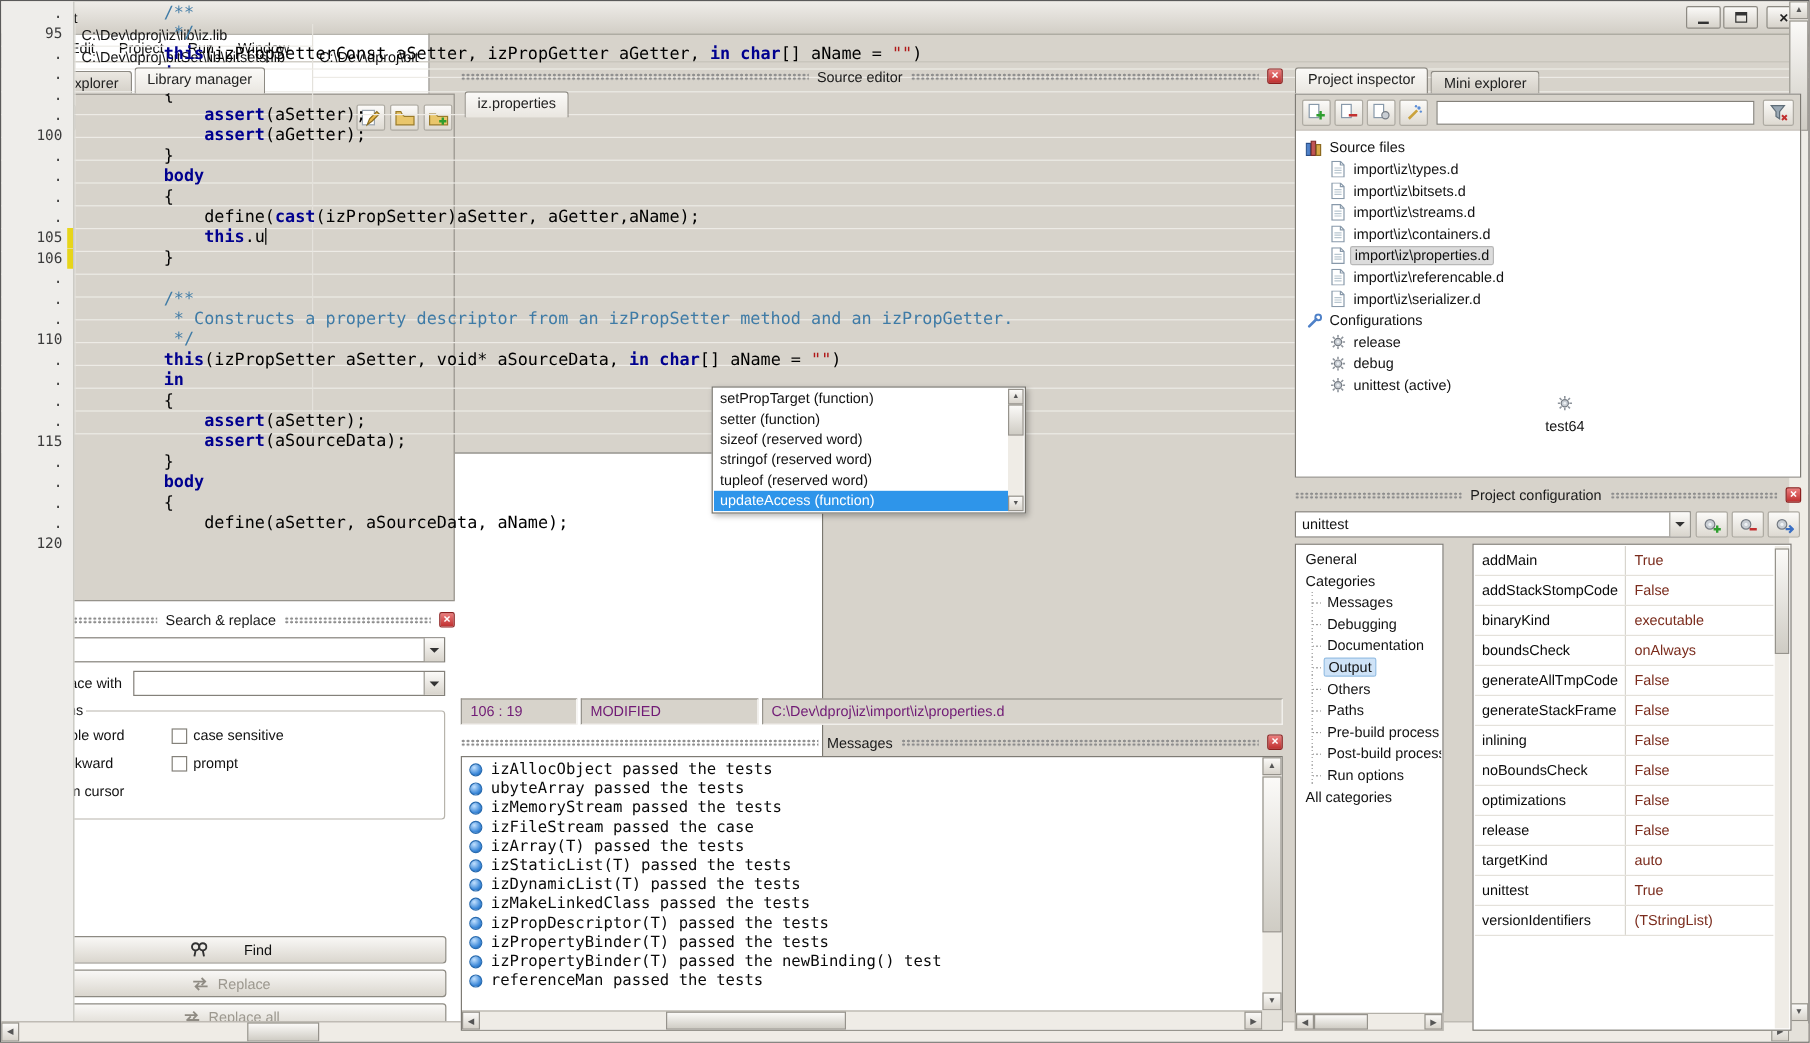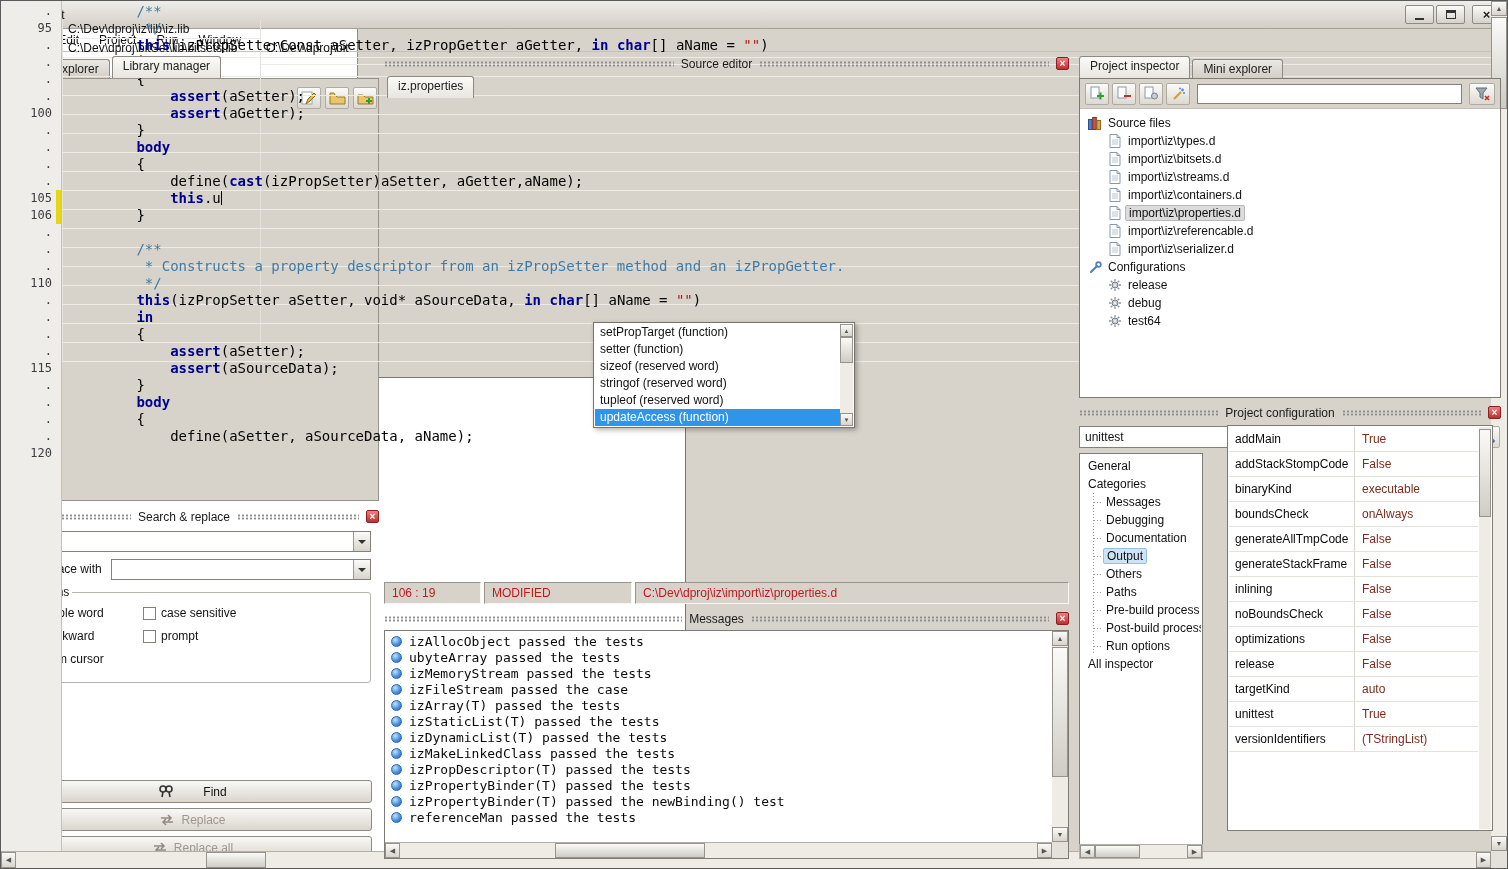--- a/index.html
+++ b/index.html
@@ -105,21 +105,21 @@
   .cline{height:17px;line-height:17px;white-space:pre;}
   .tok-k{color:#00008f;font-weight:bold;}
   .tok-c{color:#3f7ba6;}
   .tok-s{color:#b01818;}
   .caret{display:inline-block;width:1px;height:14px;background:#000;vertical-align:-2px;}
   #ed-vscroll{right:0;top:0;bottom:17px;width:16px;border:none;}
   #ed-hscroll{left:0;right:16px;bottom:0;height:17px;border:none;border-top:1px solid #b3b0a8;}
   #ed-corner{right:0;bottom:0;width:16px;height:17px;}
 
   #statusbar{position:absolute;left:383px;top:581px;width:685px;height:22px;display:flex;gap:3px;}
-  .scell{border:1px solid;border-color:#97948d #f7f6f3 #f7f6f3 #97948d;padding:3px 7px;font-size:12px;color:#b91c1c;
+  .scell{border:1px solid;border-color:#97948d #f7f6f3 #f7f6f3 #97948d;padding:3px 7px;font-size:12px;color:#701a75;
     background:#d7d3cb;white-space:nowrap;overflow:hidden;}
   .scell.c1{width:97px;} .scell.c2{width:148px;} .scell.c3{flex:1;}
 
   #msg-head{left:383px;top:610px;width:685px;}
   #messages{left:383px;top:629px;width:685px;height:229px;}
   #msg-list{position:absolute;left:2px;top:2px;right:17px;bottom:17px;overflow:hidden;}
   .mrow{height:16px;display:flex;align-items:center;gap:7px;padding-left:4px;}
   .micon{width:11px;height:11px;flex:0 0 11px;border-radius:50%;border:1px solid #2a6cb0;
     background:radial-gradient(circle at 35% 30%,#c2e1ff,#3a87d8 65%,#1e5fa8);}
   .mtext{font-family:"DejaVu Sans Mono",monospace;font-size:13px;color:#0a0a0a;white-space:nowrap;}
@@ -157,21 +157,21 @@
   #cat-list{left:1078px;top:452px;width:124px;height:406px;}
   #cat-rows{position:absolute;left:1px;top:3px;right:1px;bottom:16px;overflow:hidden;}
   .catrow{height:18px;display:flex;align-items:center;padding-left:7px;font-size:12px;color:#111;white-space:nowrap;}
   .catrow.lv1{padding-left:25px;
     background-image:repeating-linear-gradient(to bottom,#9a9a9a 0 1px,transparent 1px 3px),
                      repeating-linear-gradient(to right,#9a9a9a 0 1px,transparent 1px 3px);
     background-size:1px 100%,9px 1px;background-position:12px 0,13px 9px;background-repeat:no-repeat,no-repeat;}
   .catlb.sel{background:#cfe3f7;border:1px solid #97bfe4;border-radius:2px;padding:0 3px;margin-left:-3px;}
   #cat-hscroll{left:-1px;right:-1px;bottom:-1px;height:15px;}
 
-  #prop-grid{left:1226px;top:424px;width:266px;height:406px;}
+  #prop-grid{left:1226px;top:452px;width:266px;height:406px;}
   #prop-rows{position:absolute;left:1px;top:1px;right:14px;bottom:1px;overflow:hidden;}
   .prow{display:flex;height:25px;border-bottom:1px solid #e4e1da;align-items:stretch;}
   .pname{width:126px;padding:0 6px;font-size:12px;color:#0a0a0a;border-right:1px solid #d8d5ce;display:flex;align-items:center;white-space:nowrap;overflow:hidden;}
   .pval{flex:1;padding:0 7px;font-size:12px;color:#7b2c1d;display:flex;align-items:center;white-space:nowrap;overflow:hidden;}
   #prop-vscroll{position:absolute;top:1px;right:1px;bottom:1px;width:12px;background:#efece6;}
   #prop-vscroll .thumb2{position:absolute;left:0;right:0;top:2px;height:88px;background:linear-gradient(#fbfaf8,#cfccc4);border:1px solid #96938c;}
 </style>
 </head>
 <body>
 
@@ -729,20 +729,30 @@
           <span class="tlb">debug</span>
         </div>
         <div class="trw" style="padding-left: 28px;">
           <span class="ticon">
             <svg width="12" height="12" viewBox="0 0 12 12">
               <path d="M6 0v2.2M6 9.8V12M0 6h2.2M9.8 6H12M1.7 1.7l1.6 1.6M8.7 8.7l1.6 1.6M10.3 1.7L8.7 3.3M3.3 8.7l-1.6 1.6" stroke="#8d939b" stroke-width="1.3"></path>
               <circle cx="6" cy="6" r="3" fill="#c9ced4" stroke="#767c84"></circle>
               <circle cx="6" cy="6" r="1.1" fill="#eef1f4"></circle>
             </svg>
           </span>
+          <span class="tlb">unittest (active)</span>
+        </div>
+        <div class="trw" style="padding-left: 28px; flex-direction: column;">
+          <span class="ticon">
+            <svg width="12" height="12" viewBox="0 0 12 12">
+              <path d="M6 0v2.2M6 9.8V12M0 6h2.2M9.8 6H12M1.7 1.7l1.6 1.6M8.7 8.7l1.6 1.6M10.3 1.7L8.7 3.3M3.3 8.7l-1.6 1.6" stroke="#8d939b" stroke-width="1.3"></path>
+              <circle cx="6" cy="6" r="3" fill="#c9ced4" stroke="#767c84"></circle>
+              <circle cx="6" cy="6" r="1.1" fill="#eef1f4"></circle>
+            </svg>
+          </span>
           <span class="tlb">test64</span>
         </div>
       </div>
   </div>
 
   <div class="shead" id="conf-head">
     <span class="dots"></span>
     <span>Project configuration</span>
     <span class="dots"></span>
     <span class="xbtn">×</span>
@@ -805,21 +815,21 @@
         <div class="catrow lv1">
           <span class="catlb">Pre-build process</span>
         </div>
         <div class="catrow lv1">
           <span class="catlb">Post-build process</span>
         </div>
         <div class="catrow lv1">
           <span class="catlb">Run options</span>
         </div>
         <div class="catrow">
-          <span class="catlb">All inspector</span>
+          <span class="catlb">All categories</span>
         </div>
       </div>
     <div class="sbar h" id="cat-hscroll">
       <span class="arr l">◀</span>
       <span class="thumb" style="left:15px;width:45px;"></span>
       <span class="arr r">▶</span>
     </div>
   </div>
 
   <div id="prop-grid" class="wbox">

